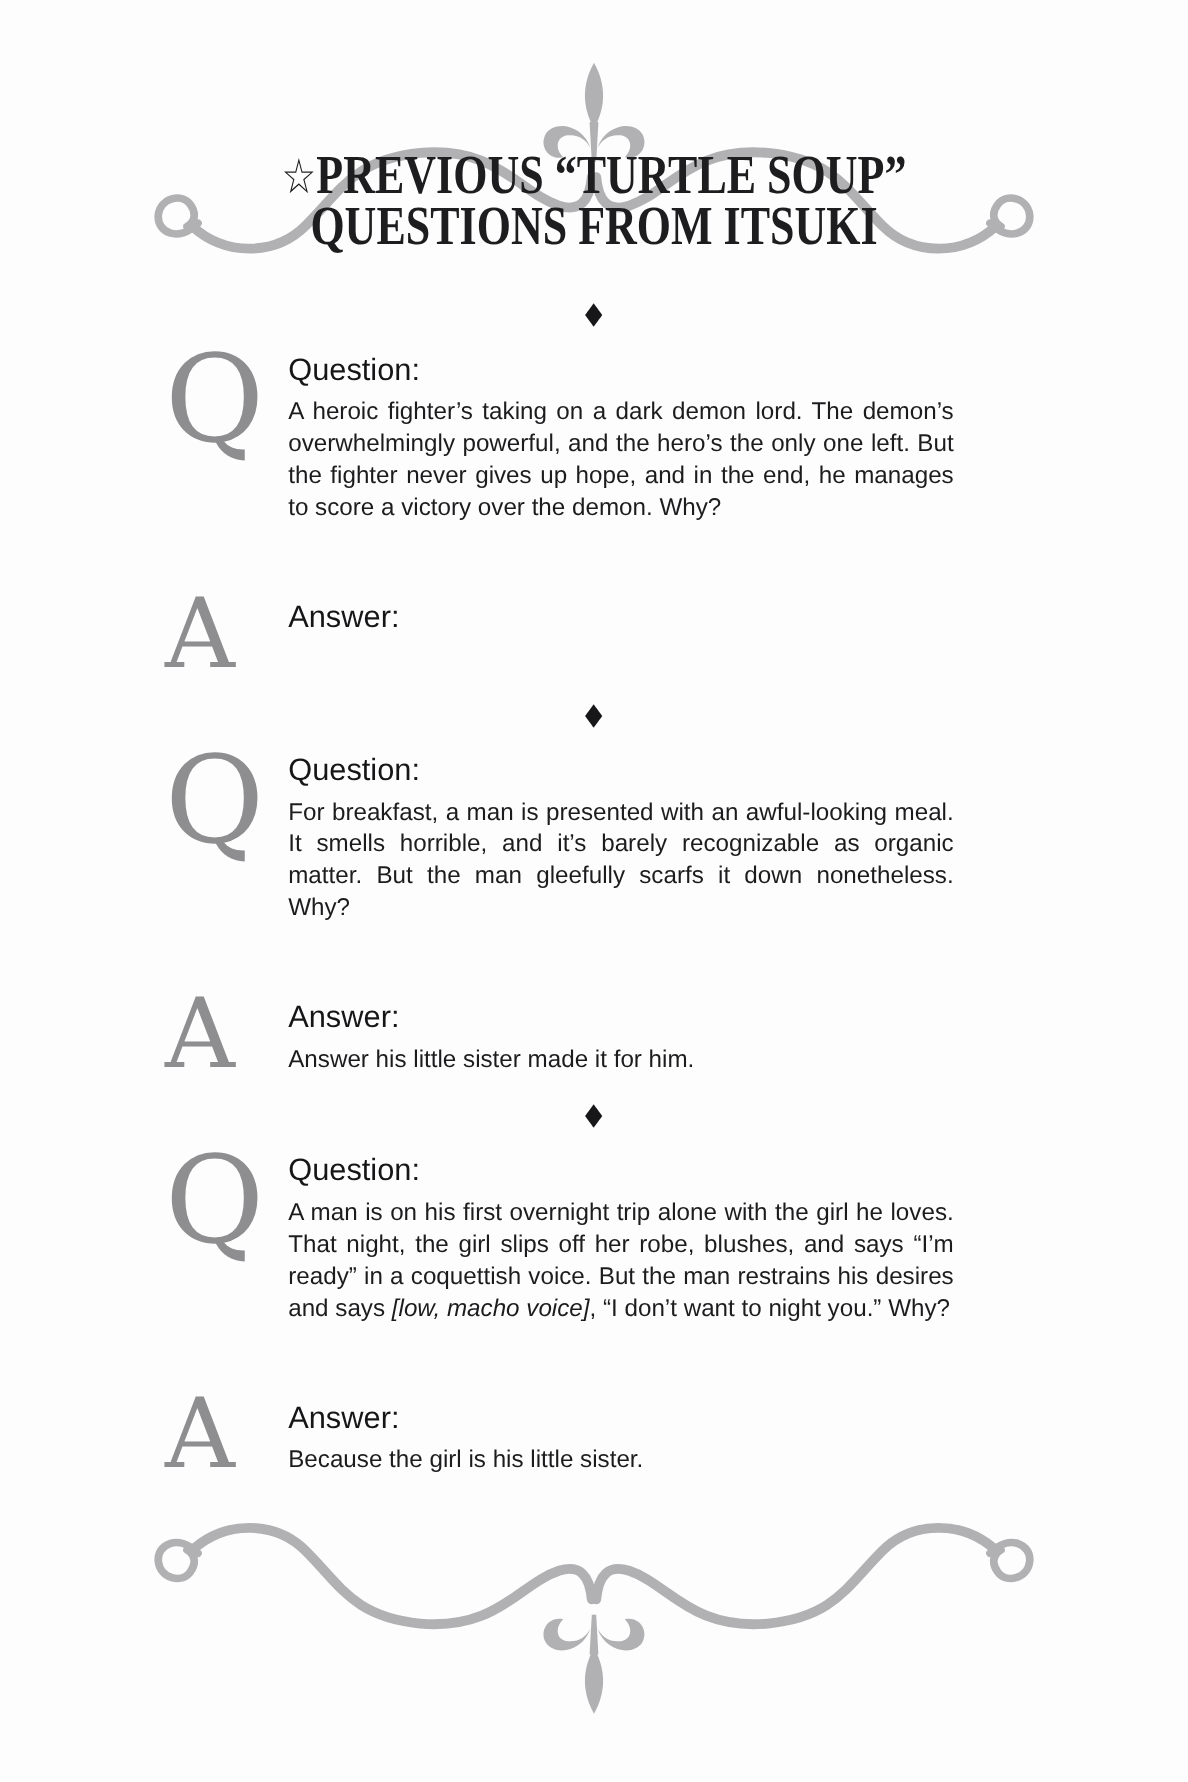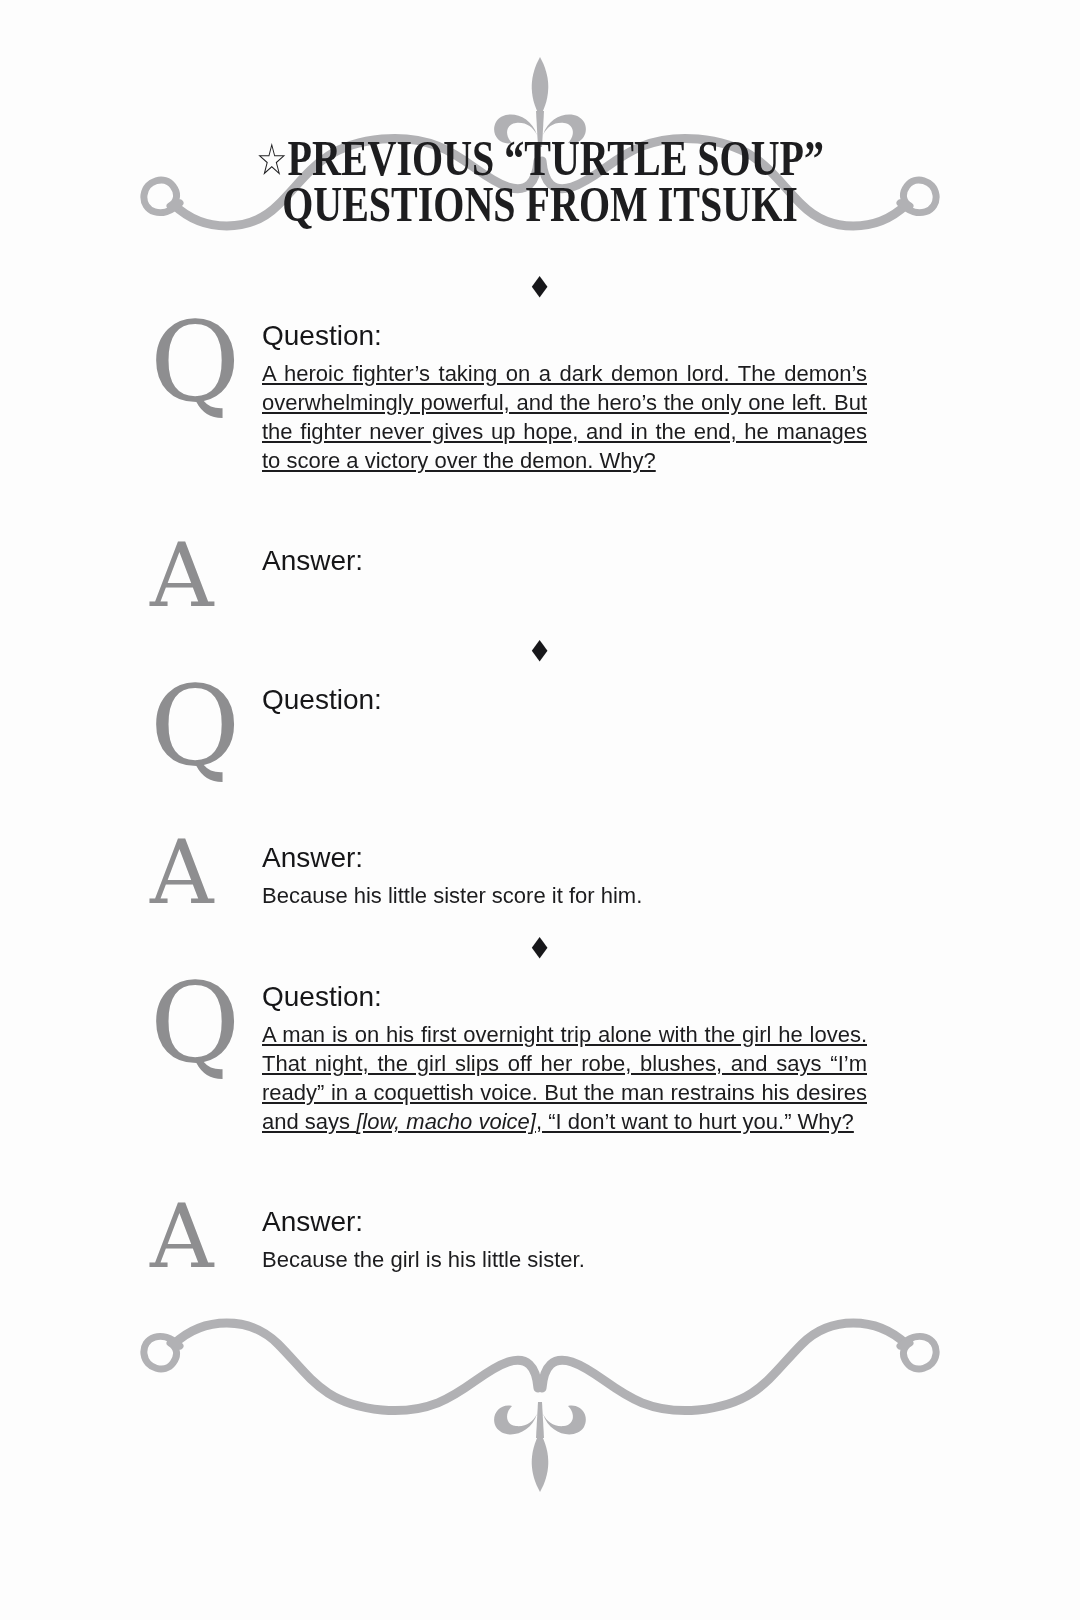--- a/index.html
+++ b/index.html
@@ -86,21 +86,21 @@
     line-height: 32px;
     font-weight: 400;
     color: #161618;
   }
   .qa-text {
     margin: 0;
     font-size: 22px;
     line-height: 29px;
     color: #1c1c1e;
   }
-  .question-text { text-align: justify; text-decoration: underline; }
+  .question-text { text-align: justify; }
   .qa-text em { font-style: italic; }
 </style>
 </head>
 <body>
 
 <div class="page">
 
   <div class="hero">
     <svg class="flourish top" viewBox="0 0 800 190" preserveAspectRatio="xMidYMid meet">
       <g fill="none" stroke="#b1b1b4" stroke-linecap="round">
@@ -152,45 +152,46 @@
     <span>◆</span>
   </div>
 
   <section>
     <div class="qa-row q-row">
       <div class="cap-col">
         <div class="dropcap q-cap">Q</div>
       </div>
       <div class="txt-col">
         <h3 class="qa-heading">Question:</h3>
+        <p class="qa-text question-text"><span>For breakfast, a man is presented with an awful-looking meal. It smells horrible, and it’s barely recognizable as organic matter. But the man gleefully scarfs it down nonetheless. Why?</span><em></em><span></span></p>
       </div>
     </div>
     <div class="qa-row a-row">
       <div class="cap-col">
         <div class="dropcap a-cap">A</div>
       </div>
       <div class="txt-col">
         <h3 class="qa-heading">Answer:</h3>
-        <p class="qa-text">Because his little sister score it for him.</p>
+        <p class="qa-text">Answer his little sister made it for him.</p>
       </div>
     </div>
   </section>
 
   <div class="divider">
     <span>◆</span>
   </div>
 
   <section>
     <div class="qa-row q-row">
       <div class="cap-col">
         <div class="dropcap q-cap">Q</div>
       </div>
       <div class="txt-col">
         <h3 class="qa-heading">Question:</h3>
-        <p class="qa-text question-text"><span>A man is on his first overnight trip alone with the girl he loves. That night, the girl slips off her robe, blushes, and says “I’m ready” in a coquettish voice. But the man restrains his desires and says </span><em>[low, macho voice]</em><span>, “I don’t want to hurt you.” Why?</span></p>
+        <p class="qa-text question-text"><span>A man is on his first overnight trip alone with the girl he loves. That night, the girl slips off her robe, blushes, and says “I’m ready” in a coquettish voice. But the man restrains his desires and says </span><em>[low, macho voice]</em><span>, “I don’t want to night you.” Why?</span></p>
       </div>
     </div>
     <div class="qa-row a-row">
       <div class="cap-col">
         <div class="dropcap a-cap">A</div>
       </div>
       <div class="txt-col">
         <h3 class="qa-heading">Answer:</h3>
         <p class="qa-text">Because the girl is his little sister.</p>
       </div>

